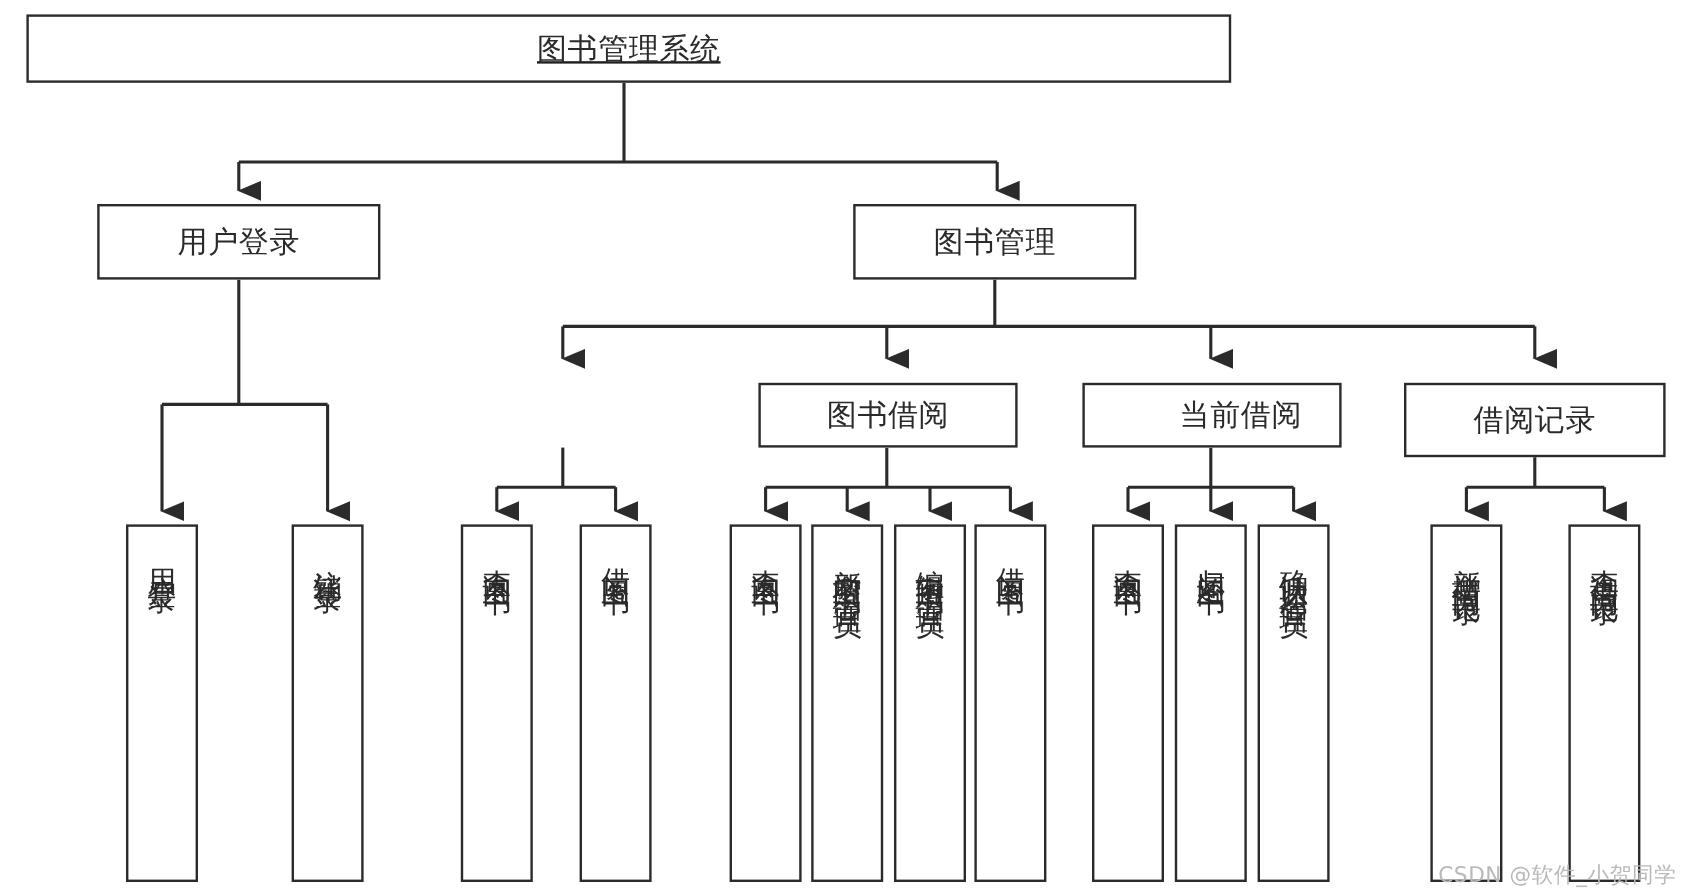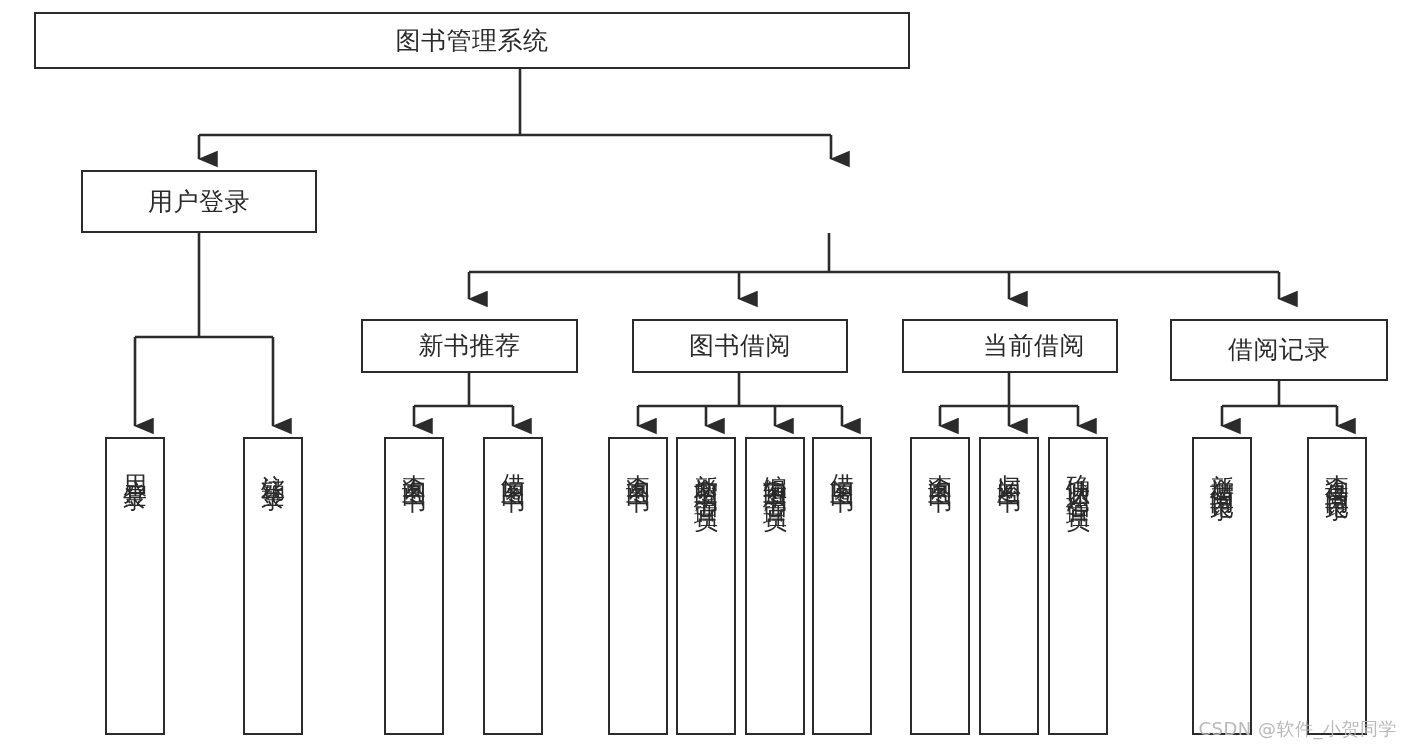--- a/index.html
+++ b/index.html
@@ -121,31 +121,31 @@
       <path d="M 1009,406 L 1009,426" marker-end="url(#arrowhead)"></path>
       <path d="M 1078,406 L 1078,426" marker-end="url(#arrowhead)"></path>
 
       <path d="M 1279,373 L 1279,406"></path>
       <path d="M 1222,406 L 1337,406"></path>
       <path d="M 1222,406 L 1222,426" marker-end="url(#arrowhead)"></path>
       <path d="M 1337,406 L 1337,426" marker-end="url(#arrowhead)"></path>
     </g>
   </svg>
 
-  <div class="node horiz root" style="left:34px; top:12px; width:876px; height:57px;">
+  <div class="node horiz root" style="left:22px; top:12px; width:1004px; height:57px;text-decoration:underline;">
     <span class="label">图书管理系统</span>
   </div>
 
   <div class="node horiz" style="left:81px; top:170px; width:236px; height:63px;">
     <span class="label">用户登录</span>
   </div>
+  <div class="node horiz" style="left:711px; top:170px; width:236px; height:63px;">
+    <span class="label">图书管理</span>
+  </div>
 
-  <div class="node horiz" style="left:361px; top:319px; width:217px; height:54px;">
-    <span class="label">新书推荐</span>
-  </div>
   <div class="node horiz" style="left:632px; top:319px; width:216px; height:54px;">
     <span class="label">图书借阅</span>
   </div>
   <div class="node horiz" style="left:902px; top:319px; width:216px; height:54px;padding-left:48px;">
     <span class="label">当前借阅</span>
   </div>
   <div class="node horiz" style="left:1170px; top:319px; width:218px; height:62px;">
     <span class="label">借阅记录</span>
   </div>
 

